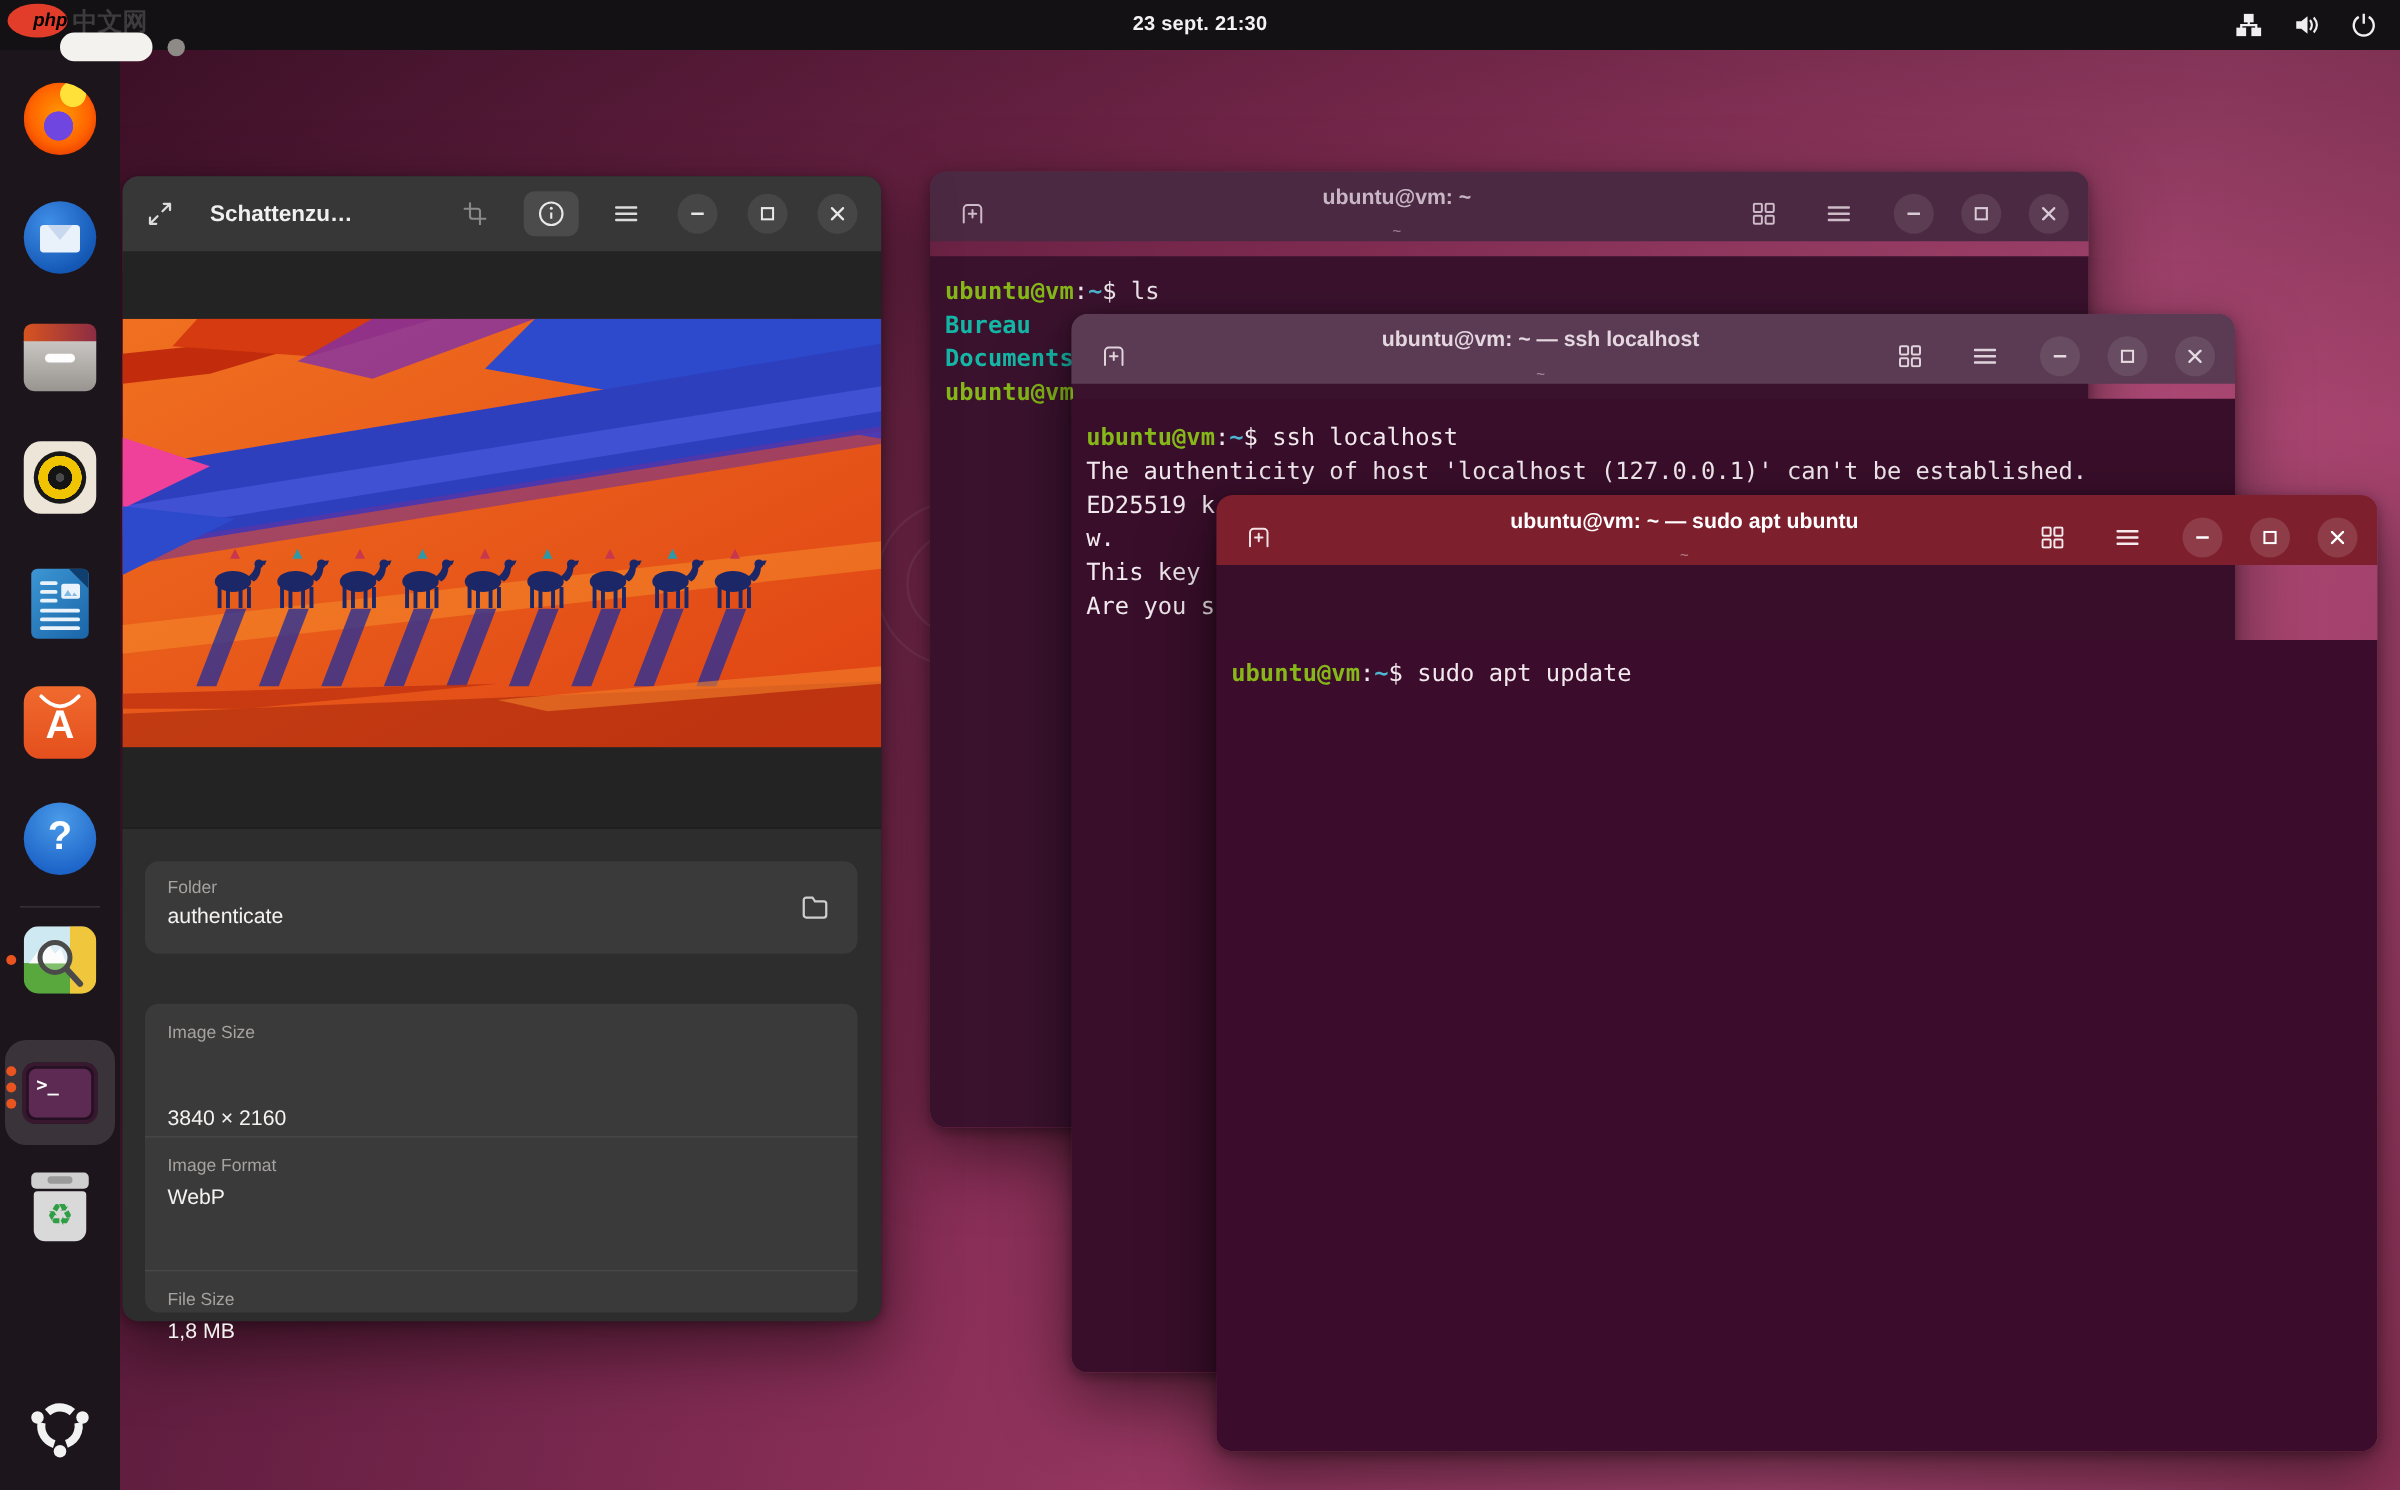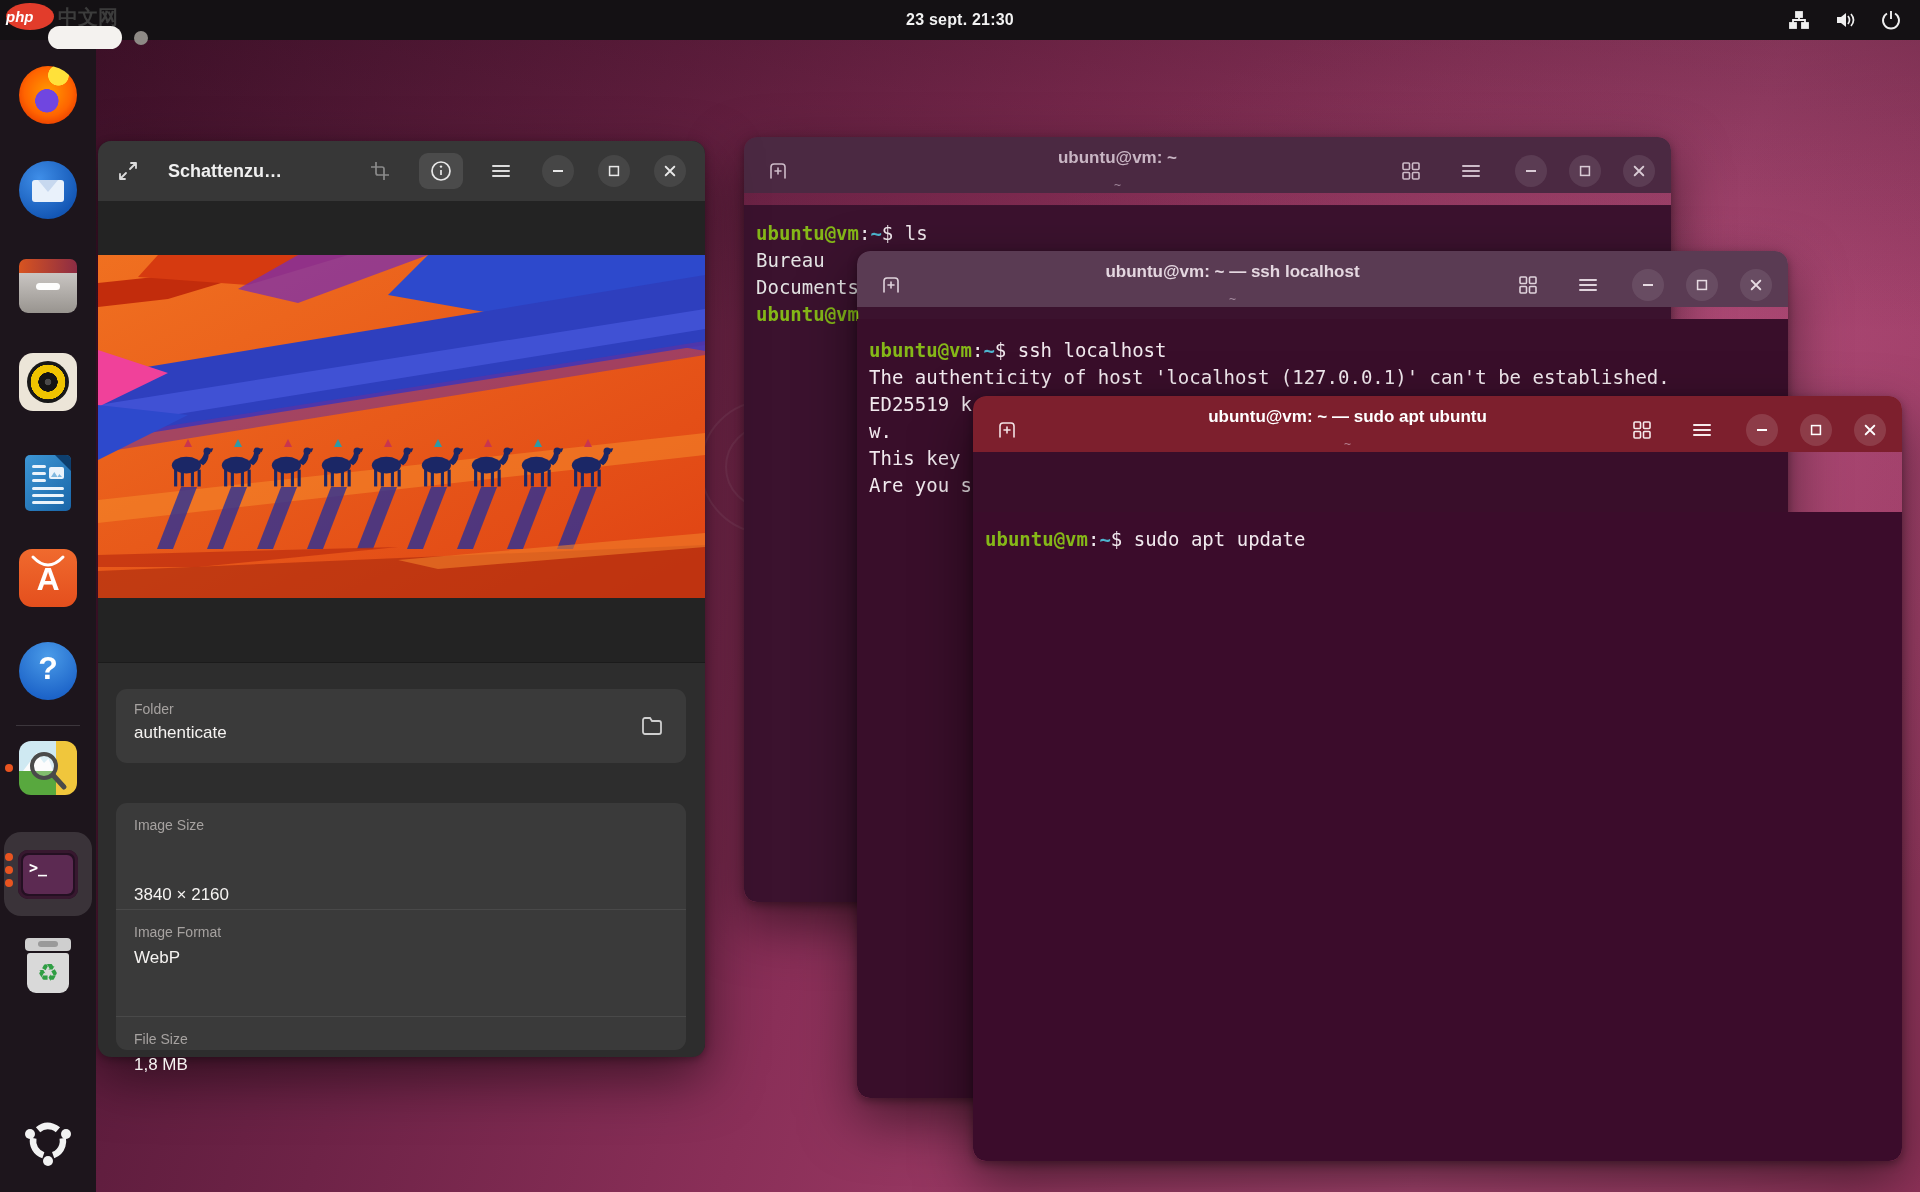--- a/index.html
+++ b/index.html
@@ -14,21 +14,21 @@
   
   .topbar{position:absolute;left:0;top:0;width:1920px;height:40px;background:#141114;z-index:10;}
   .clock{position:absolute;left:0;right:0;top:0;height:40px;line-height:40px;text-align:center;
          color:#f2f2f2;font-size:16px;font-weight:700;letter-spacing:.2px;white-space:pre;}
   .sysicons{position:absolute;right:18px;top:0;height:40px;display:flex;align-items:center;gap:24px;}
   .sysicons svg{display:block;}
 
   
   .wm{position:absolute;left:4px;top:0;z-index:11;}
   .wm-badge{position:absolute;left:2px;top:3px;width:48px;height:27px;background:#e23c2b;border-radius:50%;
-            color:#ffffff;font-weight:700;font-style:italic;font-size:15px;text-align:left;line-height:27px;}
+            color:#000000;font-weight:700;font-style:italic;font-size:15px;text-align:right;line-height:27px;}
   .wm-cn{position:absolute;left:54px;top:4px;color:#3c3c3c;font-size:20px;font-weight:700;white-space:nowrap;}
   .wm-pill{position:absolute;left:44px;top:26px;width:74px;height:23px;background:#f4f2ef;border-radius:12px;}
   .wm-dot{position:absolute;left:130px;top:31px;width:14px;height:14px;background:#8e8a86;border-radius:50%;}
 
   
   .dock{position:absolute;left:0;top:40px;width:96px;height:1152px;background:#1d151c;z-index:9;}
   .ditem{position:absolute;left:19px;width:58px;height:58px;}
   .ddot{position:absolute;left:5px;width:8px;height:8px;border-radius:50%;background:#e95420;}
   .ddivider{position:absolute;left:16px;width:64px;height:1px;background:rgba(255,255,255,.14);}
   .ic-firefox{border-radius:50%;
@@ -101,21 +101,21 @@
   
   .term{overflow:hidden;}
   .tbar{position:absolute;left:0;top:0;width:100%;height:56px;border-radius:13px 13px 0 0;}
   .ttitle{position:absolute;left:120px;right:300px;top:11px;text-align:center;font-size:17px;font-weight:700;white-space:nowrap;}
   .tsub{position:absolute;left:120px;right:300px;top:41px;text-align:center;font-size:12px;color:rgba(230,210,225,.55);}
   .tcontent{position:absolute;left:0;top:68px;right:0;bottom:0;padding:15px 0 0 12px;border-radius:0 0 13px 13px;}
   .tline{white-space:pre;font:19px/27px "DejaVu Sans Mono",monospace;}
   .sg-g{color:#85b818;font-weight:700;}
   .sg-w{color:#f1e9ee;}
   .sg-b{color:#4db5cf;font-weight:700;}
-  .sg-d{color:#e5e5e5;font-weight:400;}
+  .sg-d{color:#14b8a6;font-weight:700;}
   .sg-cur{display:inline-block;width:13px;height:22px;background:#fafafa;vertical-align:-4px;}
   .t1{left:744px;top:137px;width:927px;height:765px;z-index:3;}
   .t1 .tbar{background:#4b2942;} .t1 .tcontent{background:#3b122e;}
   .t1 .ttitle{color:#c9b6c4;}
   .t2{left:857px;top:251px;width:931px;height:847px;z-index:4;}
   .t2 .tbar{background:#5a3b53;} .t2 .tcontent{background:#390e2a;}
   .t2 .ttitle{color:#e4d7e0;}
   .t3{left:973px;top:396px;width:929px;height:765px;z-index:5;}
   .t3 .tbar{background:#7d1f2d;} .t3 .tcontent{background:#3b0c2b;margin-top:48px;}
   .t3 .ttitle{color:#ffffff;}

